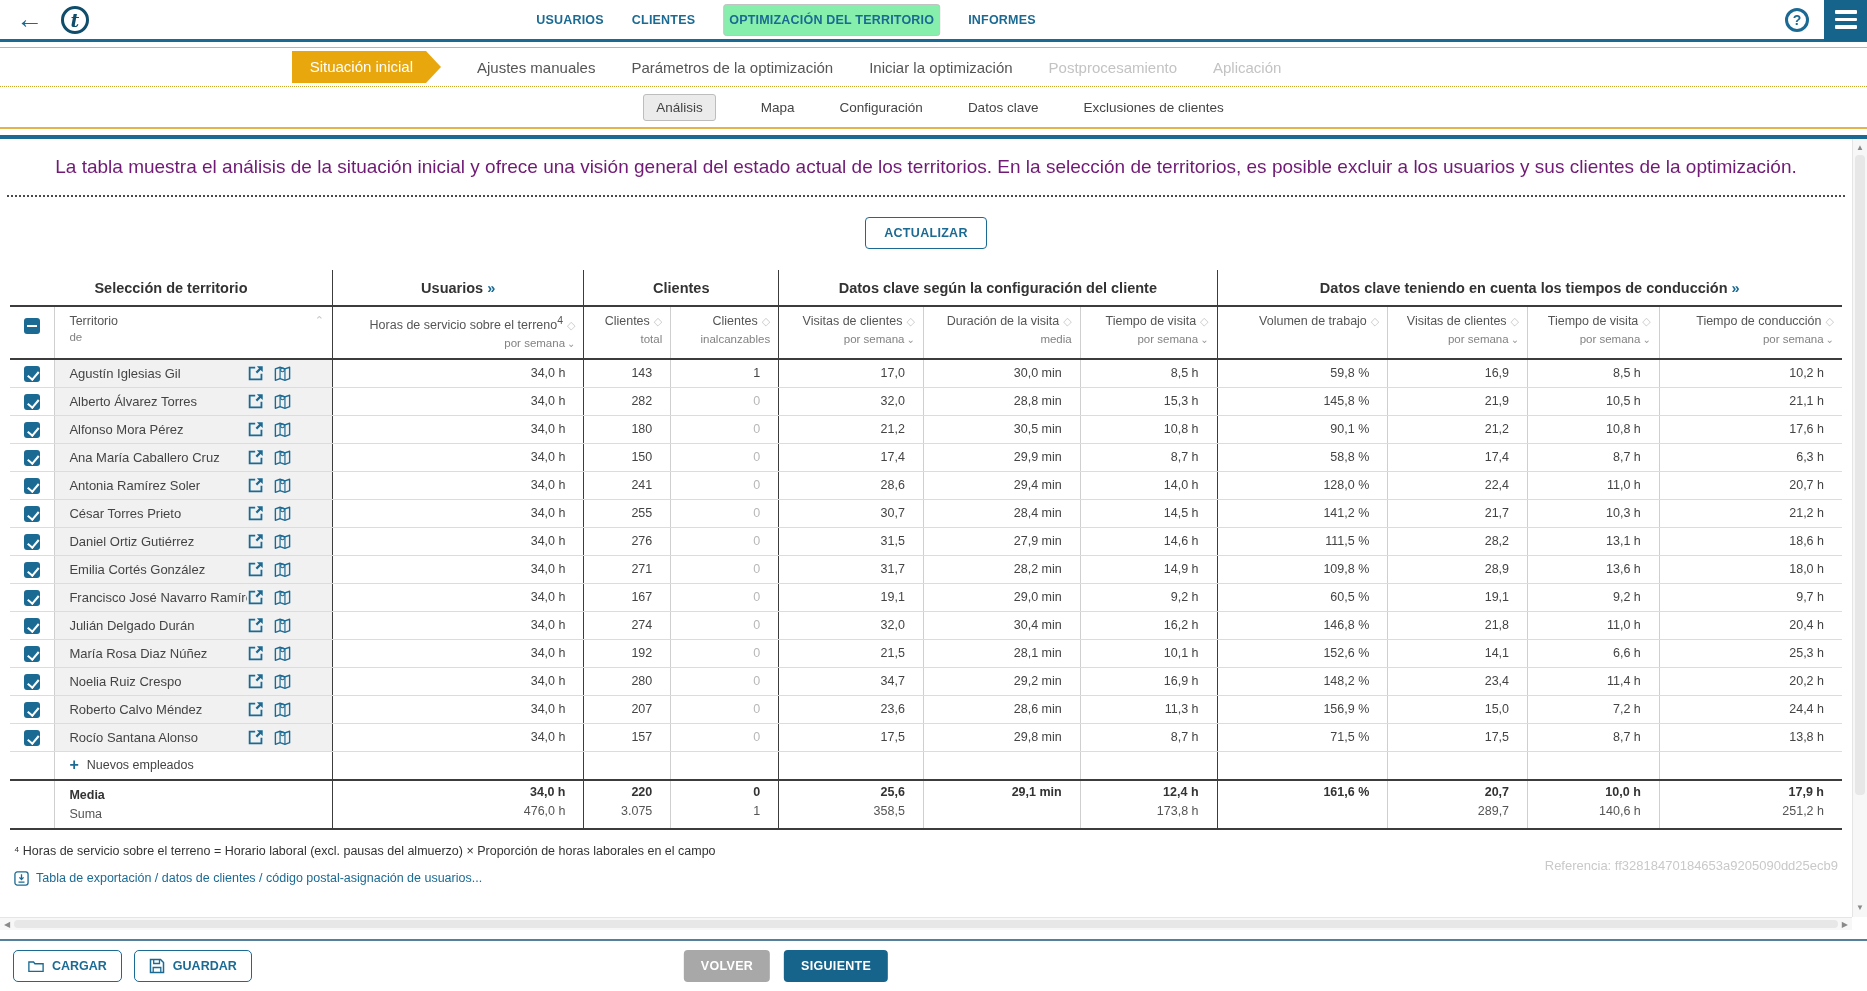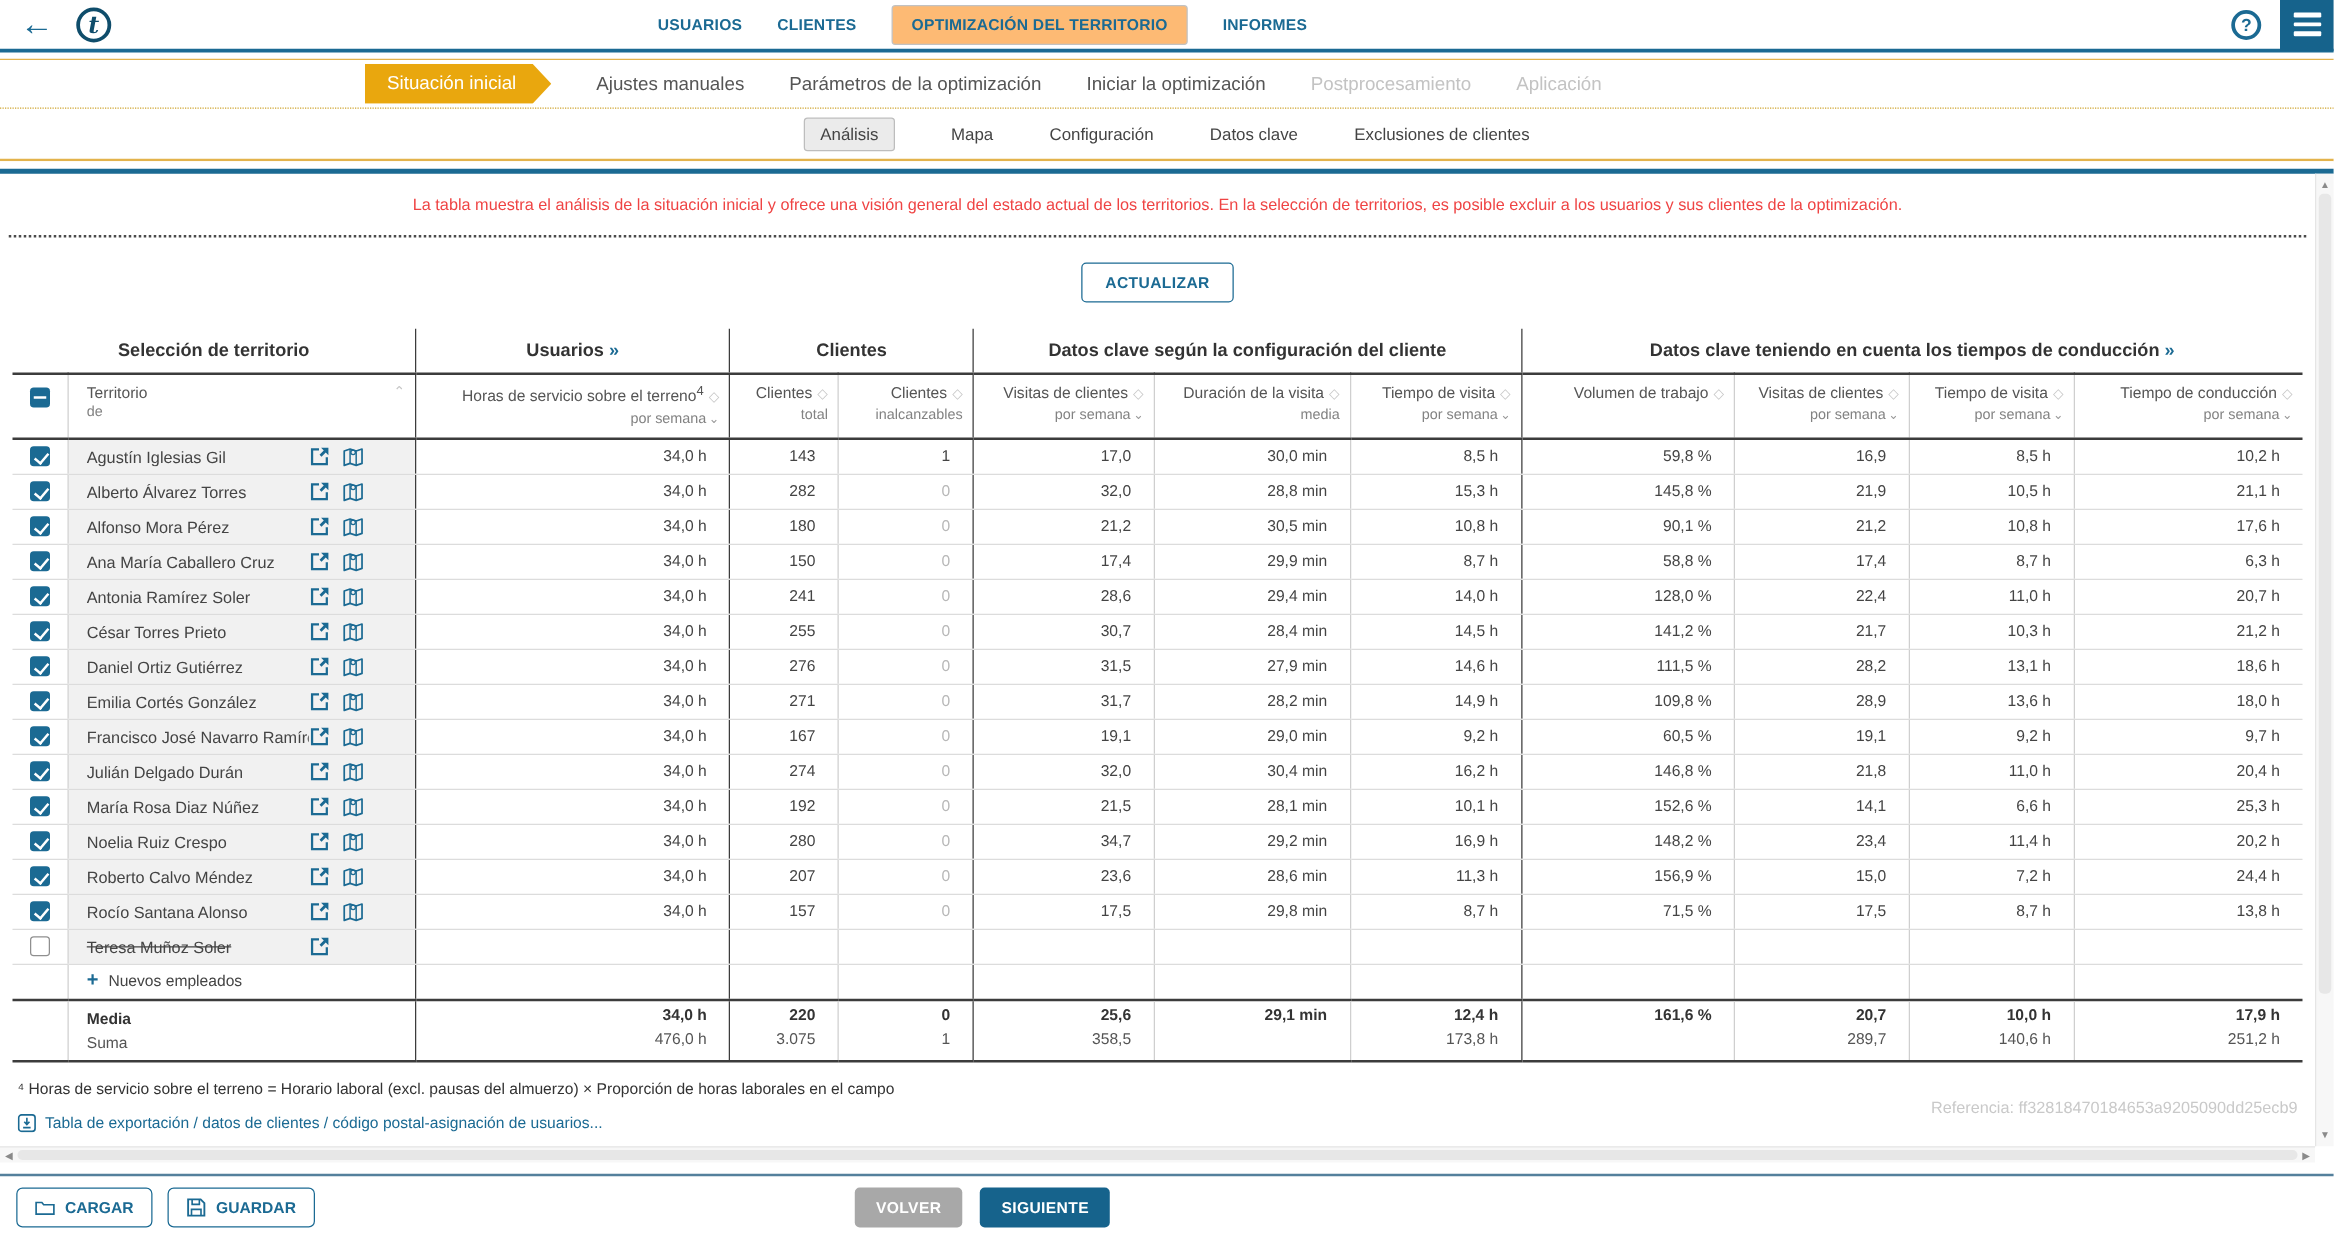--- a/index.html
+++ b/index.html
@@ -11,21 +11,21 @@
   
   .topbar { height:42px; display:flex; align-items:center; padding-left:16px;
     position:relative; border-bottom:3px solid #1b6a93; background:#fff; }
   .back-arrow { color:#1b6a93; font-size:27px; line-height:1; margin-right:18px; cursor:pointer; }
   .logo { width:28px; height:28px; border:3px solid #0f4d6b; border-radius:50%;
     color:#0f4d6b; font-weight:bold; font-size:19px; display:flex; align-items:center;
     justify-content:center; font-family:"DejaVu Serif",serif; font-style:italic; }
   .main-nav { position:absolute; left:786px; transform:translateX(-50%);
     display:flex; align-items:center; gap:28px; white-space:nowrap; }
   .nav-item { color:#1b6a93; font-weight:bold; font-size:12.5px; letter-spacing:.2px; cursor:pointer; }
-  .nav-item.active { background:#fdba74; border:1px solid #c2c2c2; border-radius:3px; padding:8px 15px; }
+  .nav-item.active { background:#86efac; border:1px solid #c2c2c2; border-radius:3px; padding:8px 5px; }
   .topbar-right { position:absolute; right:0; top:0; height:100%; display:flex; align-items:center; gap:15px; }
   .help-btn { width:24px; height:24px; border:3px solid #1b6a93; border-radius:50%;
     color:#1b6a93; font-weight:bold; font-size:14px; display:flex; align-items:center;
     justify-content:center; cursor:pointer; }
   .menu-btn { width:43px; height:42px; background:#16638c; display:flex; flex-direction:column;
     justify-content:center; align-items:center; gap:4px; cursor:pointer; }
   .menu-btn i { width:22px; height:3.5px; background:#fff; border-radius:1px; }
   
   .wizard-bar { margin-top:5px; border-top:1px solid #e3b34c; border-bottom:1px dotted #cfa42e;
     height:40px; display:flex; align-items:center; }
@@ -38,21 +38,21 @@
   
   .subtabs { height:40px; display:flex; align-items:center; justify-content:center; gap:45px; }
   .tab { font-size:13.5px; color:#444; cursor:pointer; }
   .tab.active { background:#ebebeb; border:1px solid #bdbdbd; border-radius:3px; padding:5px 12px; }
   .gold-line { height:2px; background:#e3b34c; }
   .white-gap { height:6px; background:#fff; }
   .blue-line { height:4px; background:#1b6a93; }
   
   .main-area { position:relative; height:791px; }
   .content { width:1852px; height:778px; overflow:hidden; }
-  .intro { text-align:center; font-size:13px; color:#ef4444; padding-top:17px; }
+  .intro { text-align:center; font-size:19px; color:#701a75; padding-top:17px; }
   .dotted-sep { border:none; border-top:2px dotted #4a4a4a; margin:17px 7px 0; }
   .refresh-row { text-align:center; margin-top:20px; }
   .btn-refresh { background:#fff; border:1px solid #1b6a93; color:#1b6a93; font-weight:bold;
     font-size:12.5px; padding:8px 18px; border-radius:4px; letter-spacing:.3px; cursor:pointer;
     font-family:inherit; }
   
   table { width:calc(100% - 20px); margin:21px 10px 0; border-collapse:collapse; table-layout:fixed; }
   th,td { overflow:hidden; white-space:nowrap; }
   .lb { border-left:1px solid #cfcfcf; }
   .gb { border-left:1px solid #3c3c3c; }
@@ -655,44 +655,20 @@
             <td class="num gb">157</td>
             <td class="num lb muted">0</td>
             <td class="num gb">17,5</td>
             <td class="num lb">29,8 min</td>
             <td class="num lb">8,7 h</td>
             <td class="num gb">71,5 %</td>
             <td class="num lb">17,5</td>
             <td class="num lb">8,7 h</td>
             <td class="num lb">13,8 h</td>
           </tr>
-          <tr class="data-row">
-            <td class="cb-cell"><span class="cb un"></span></td>
-            <td class="name-cell lb">
-              <div class="name-wrap">
-                <span class="t-name struck">Teresa Muñoz Soler</span>
-                <span class="row-icons">
-                  <svg viewBox="0 0 16 16">
-                    <path d="M13.6 8.3v5.2H2.5V2.4h5.2" fill="none" stroke="currentColor" stroke-width="1.7"></path>
-                    <path d="M9.3 1.2h5.5v5.5l-2-2-3.2 3.2-1.5-1.5 3.2-3.2z" fill="currentColor"></path>
-                  </svg>
-                </span>
-              </div>
-            </td>
-            <td class="num gb"></td>
-            <td class="num gb"></td>
-            <td class="num lb"></td>
-            <td class="num gb"></td>
-            <td class="num lb"></td>
-            <td class="num lb"></td>
-            <td class="num gb"></td>
-            <td class="num lb"></td>
-            <td class="num lb"></td>
-            <td class="num lb"></td>
-          </tr>
           <tr class="add-row">
             <td class="cb-cell"></td>
             <td class="name-cell plain lb">
               <div class="name-wrap add-wrap">
                 <span class="plus-i">+</span>
                 <span>Nuevos empleados</span>
               </div>
             </td>
             <td class="num gb"></td>
             <td class="num gb"></td>

